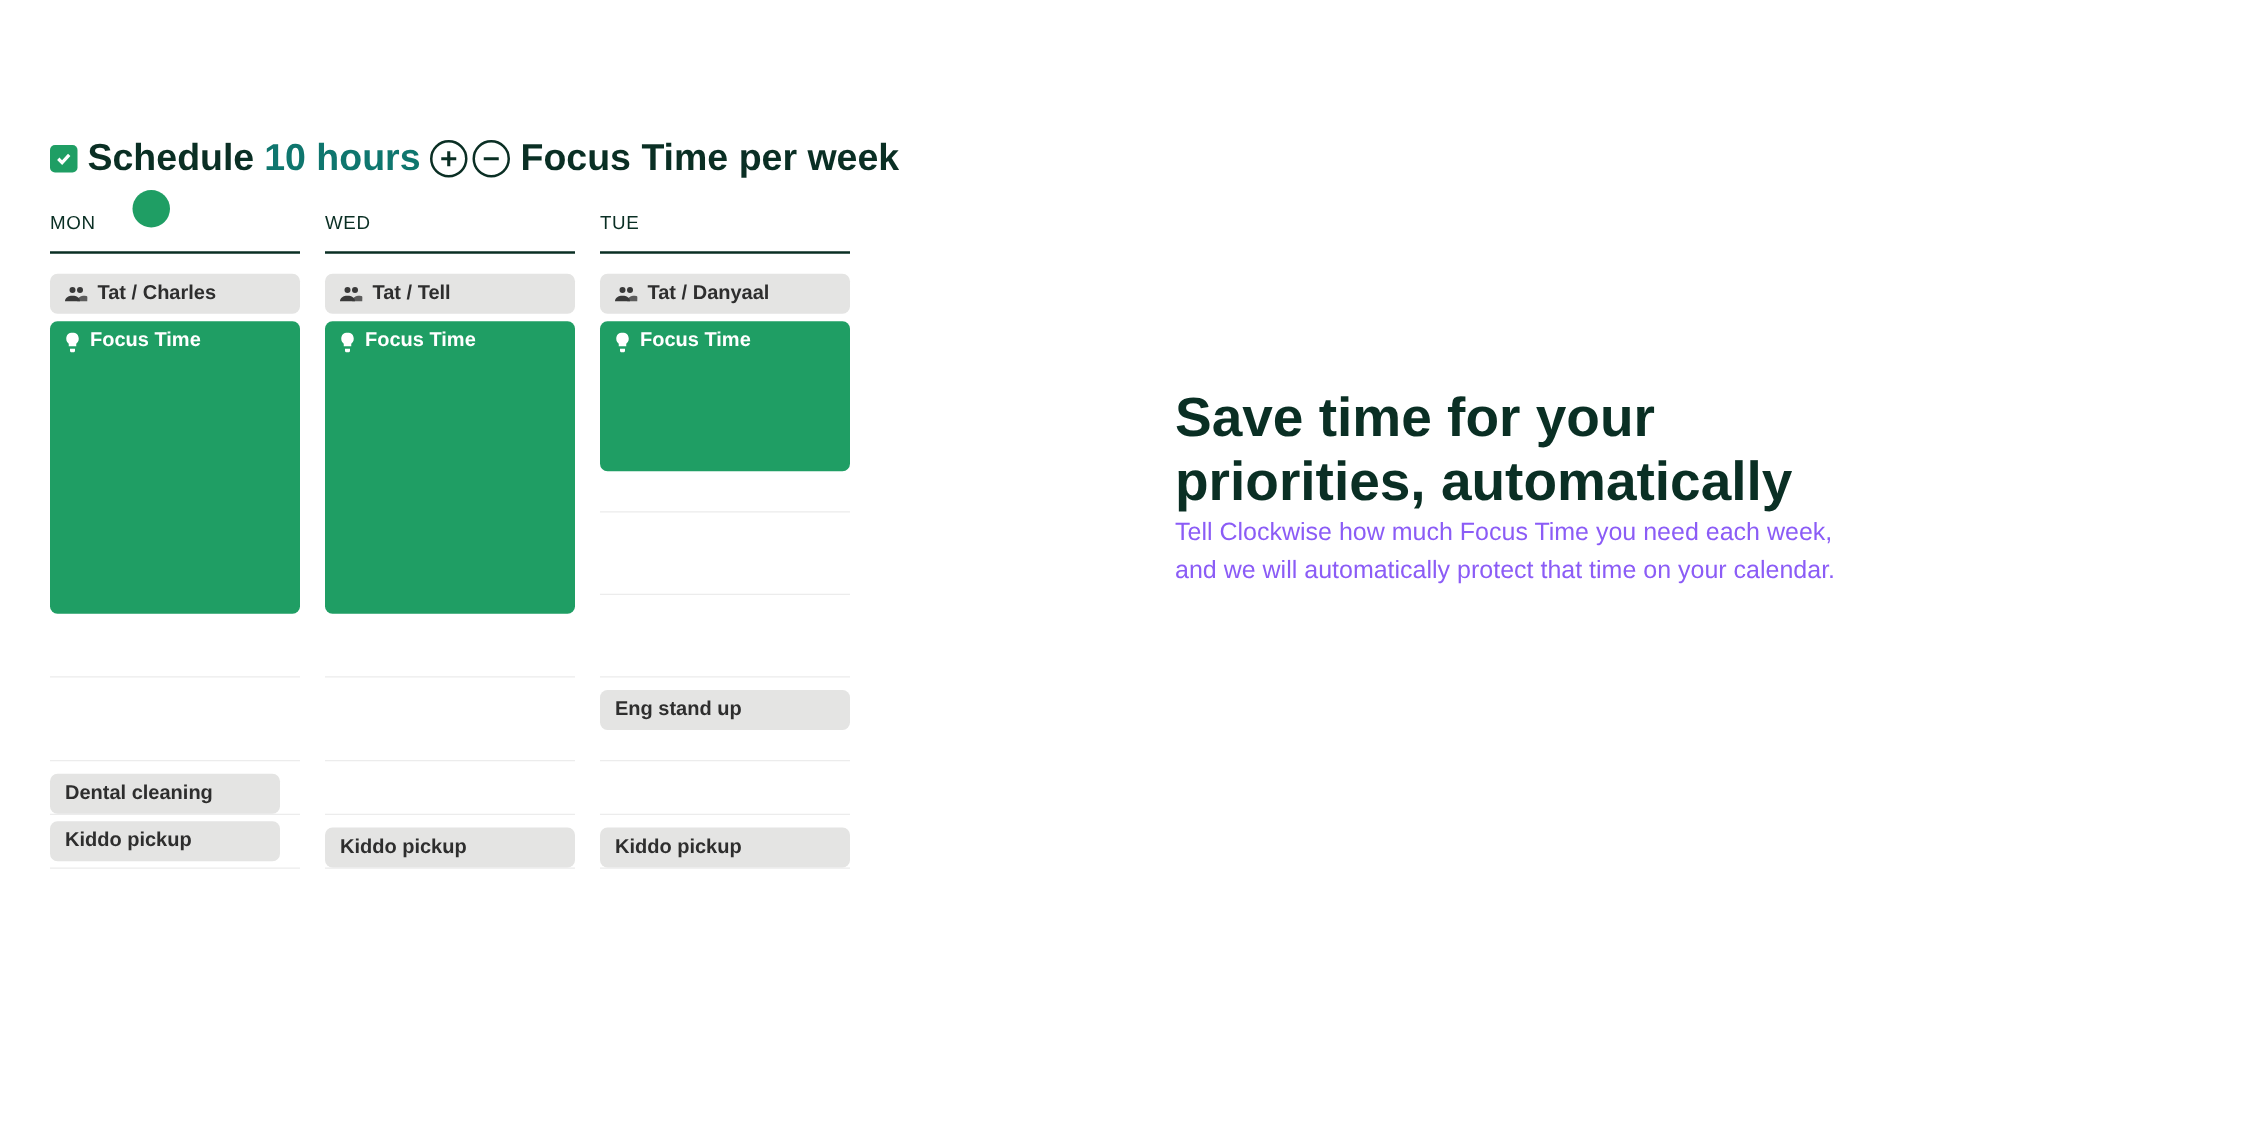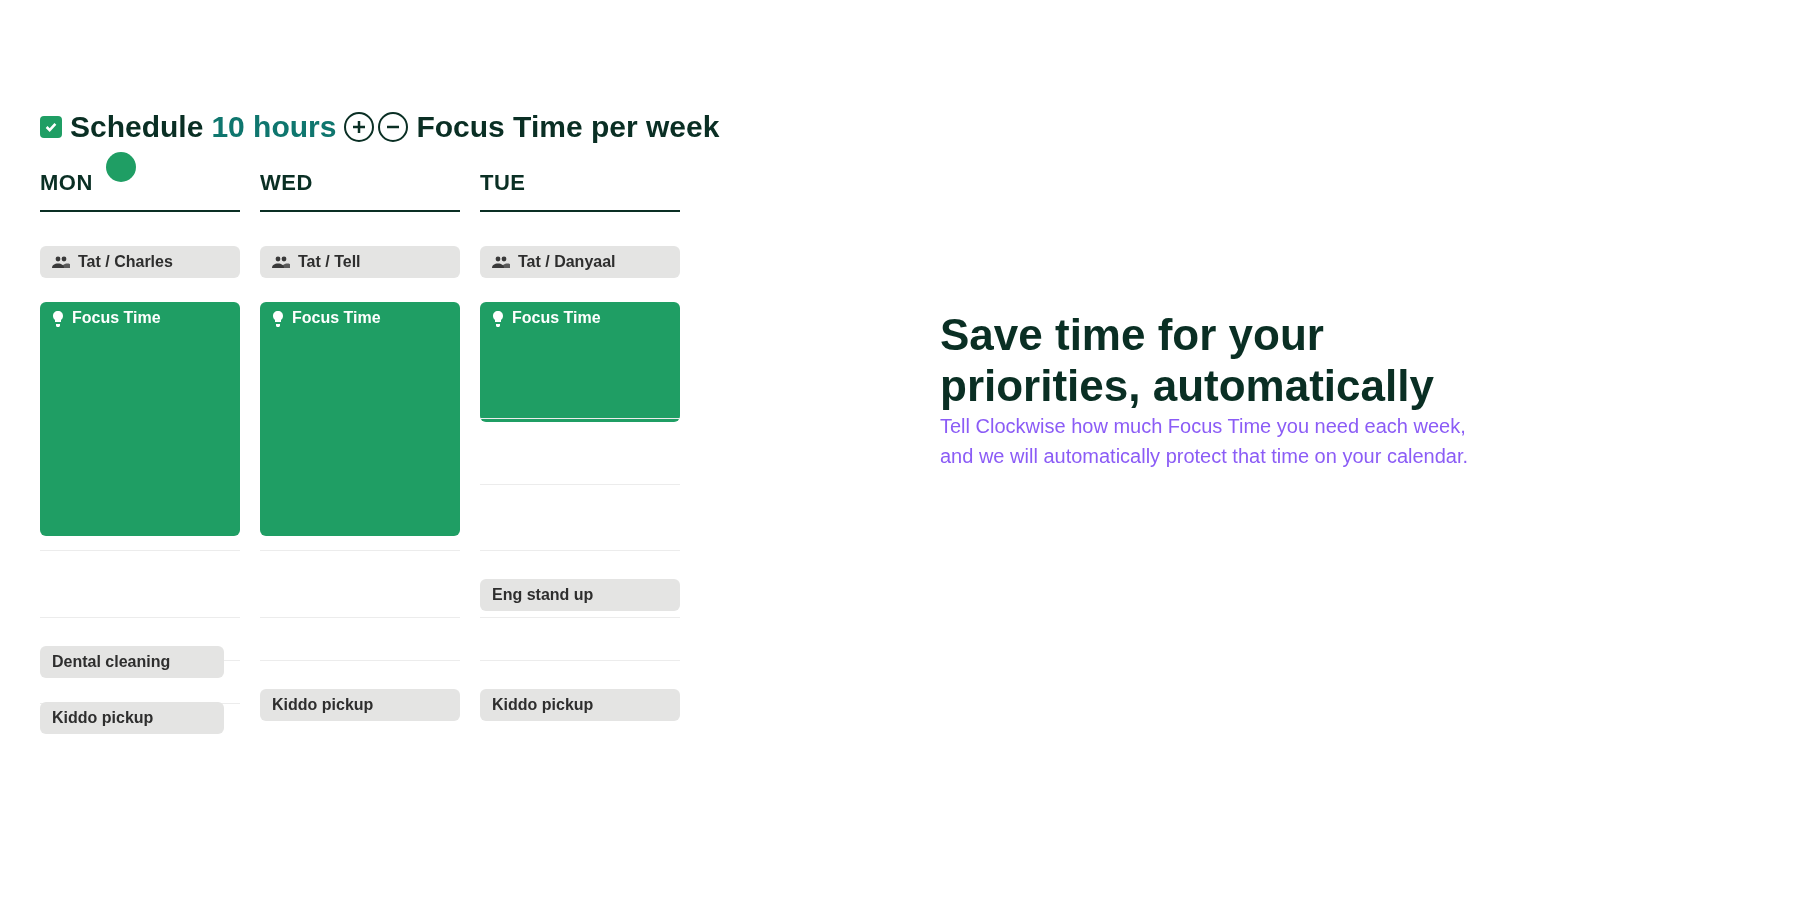--- a/index.html
+++ b/index.html
@@ -52,22 +52,22 @@
   .day-headers {
     display: flex;
     gap: 20px;
     align-items: center;
   }
   .day-header {
     width: 200px;
     position: relative;
     padding-bottom: 14px;
     border-bottom: 2.5px solid #0a2f24;
-    font-size: 22px;
-    font-weight: 700;
+    font-size: 15px;
+    font-weight: 400;
     letter-spacing: 0.5px;
     color: #0a2f24;
   }
   .dot {
     position: absolute;
     top: -18px; left: 66px;
     width: 30px; height: 30px;
     background: #1f9e64;
     border-radius: 50%;
   }
@@ -76,21 +76,21 @@
   .day-col { width: 200px; position: relative; }
 
   .evt {
     border-radius: 6px;
     padding: 7px 12px;
     font-size: 16px;
     font-weight: 600;
     display: flex;
     align-items: center;
     gap: 8px;
-    margin-top: 24px;
+    margin-top: 6px;
   }
   .evt.gray { background: #e4e4e3; color: #2e2e2e; }
   .evt.green { background: #1f9e64; color: #fff; align-items: flex-start; }
   .evt .ic { flex-shrink: 0; display: inline-flex; align-items: center; justify-content: center; }
   .people-icon svg { width: 18px; height: 14px; fill: #3a3a3a; }
   .bulb-icon svg { width: 12px; height: 16px; fill: #ffffff; }
 
   .focus-tall { height: 234px; }
   .focus-short { height: 120px; }
 

